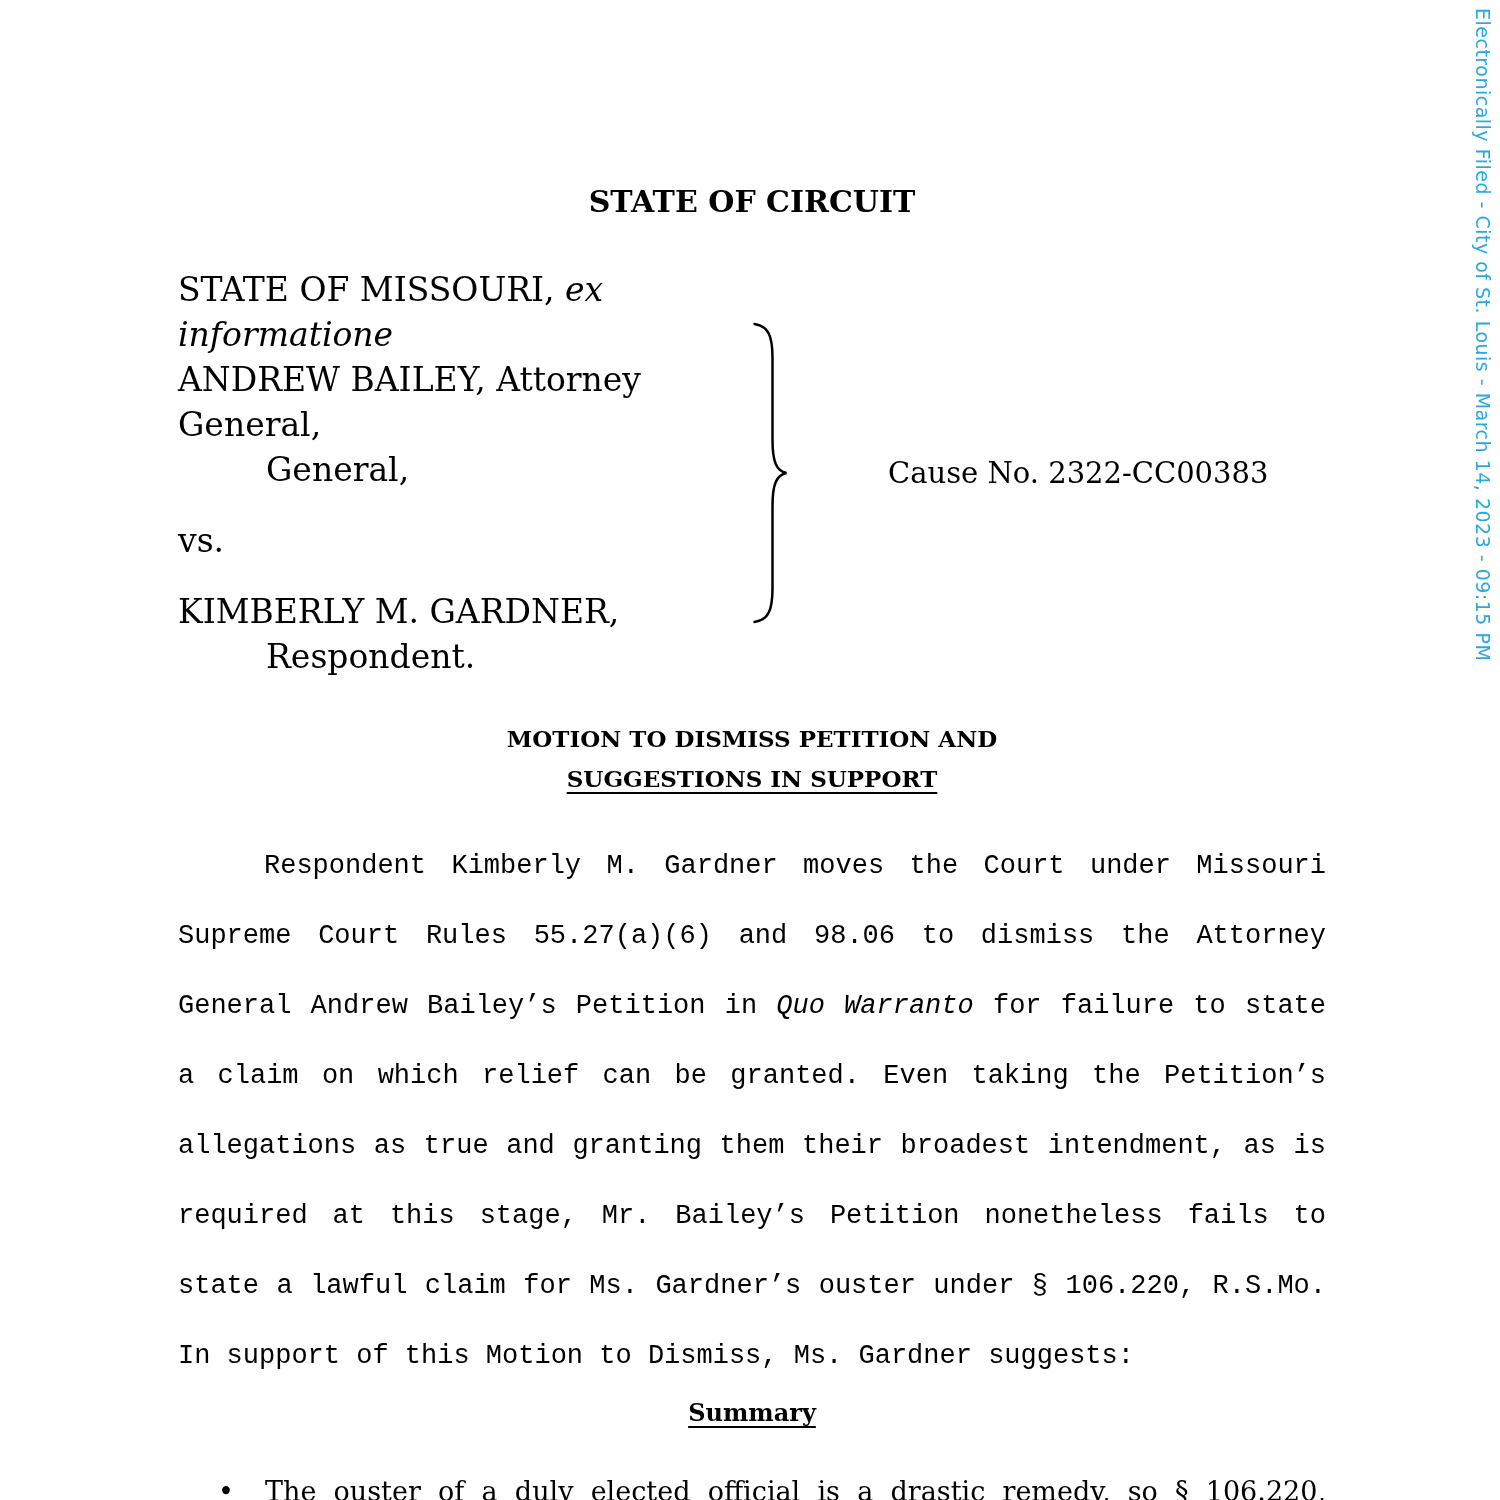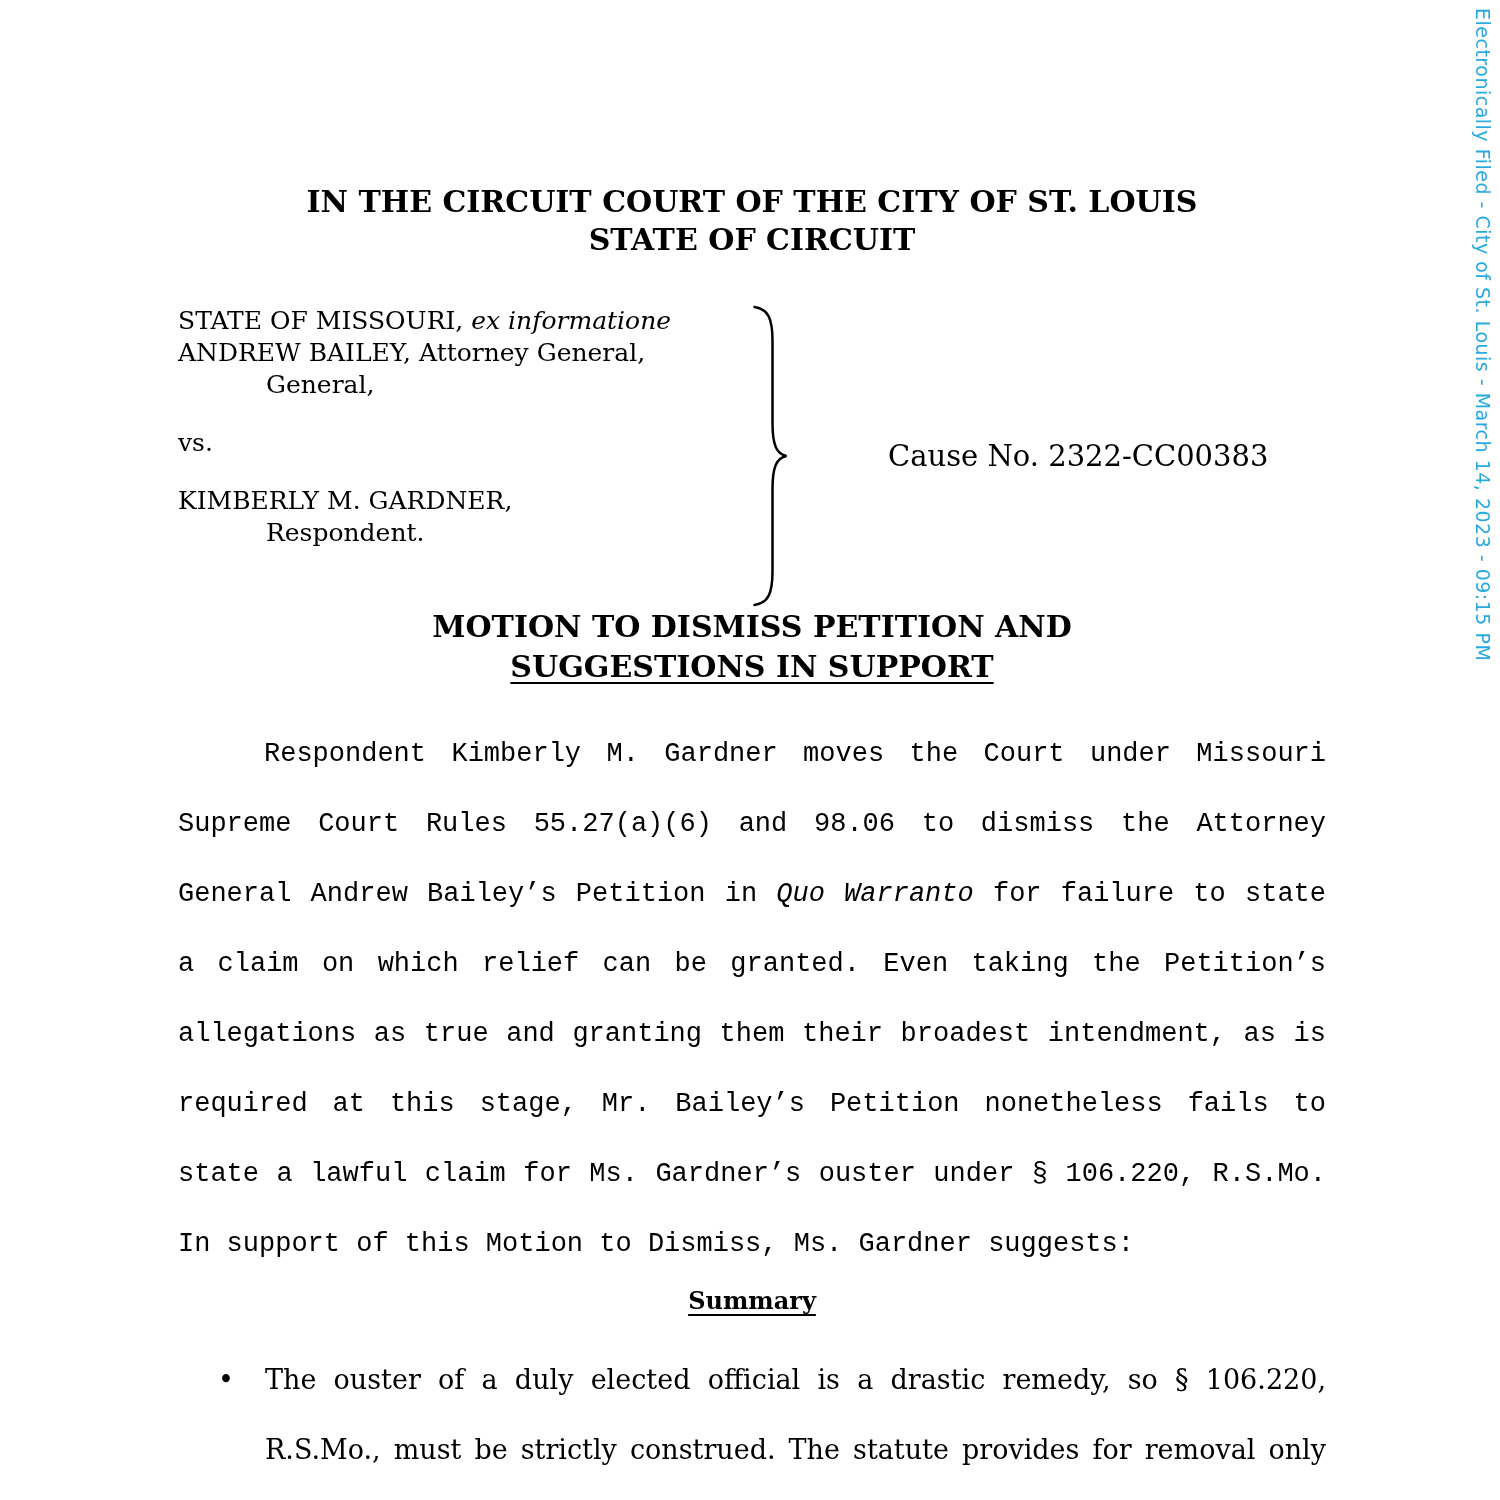--- a/index.html
+++ b/index.html
@@ -35,42 +35,43 @@
     font-size: 30px;
     line-height: 38px;
   }
   .caption {
     display: flex;
     margin-top: 46px;
     align-items: stretch;
   }
   .caption-left {
     width: 565px;
-    font-size: 25px;
-    line-height: 32px;
+    font-size: 33px;
+    line-height: 45px;
   }
   .caption-line.indented { padding-left: 88px; }
   .caption-line.vs { margin: 26px 0; }
   .brace-wrap {
     width: 50px;
     display: flex;
     align-items: center;
     justify-content: center;
   }
   .cause-cell {
     flex: 1;
     display: flex;
     align-items: center;
     padding-left: 95px;
     font-size: 29px;
   }
   .doc-title {
+    margin-top: 40px;
     text-align: center;
     font-weight: bold;
-    font-size: 30px;
+    font-size: 23px;
     line-height: 40px;
   }
   .underlined {
     text-decoration: underline;
     text-decoration-thickness: 2px;
     text-underline-offset: 5px;
   }
   .body-para {
     margin-top: 32px;
     font-size: 27px;
@@ -109,21 +110,20 @@
 </head>
 <body>
 
 <div class="page">
 
   <div class="filing-stamp" style="color: rgb(41, 169, 225);">Electronically Filed - City of St. Louis - March 14, 2023 - 09:15 PM</div>
 
   <div class="content">
 
     <div class="court-header">
-      <div>IN THE CIRCUIT COURT OF THE CITY OF ST. LOUIS</div>
       <div>STATE OF CIRCUIT</div>
     </div>
 
     <div class="caption">
       <div class="caption-left">
         <div class="caption-line"><span>STATE OF MISSOURI, </span><em>ex informatione</em></div>
         <div class="caption-line">ANDREW BAILEY, Attorney General,</div>
         <div class="caption-line indented">General,</div>
         <div class="caption-line vs">vs.</div>
         <div class="caption-line">KIMBERLY M. GARDNER,</div>

